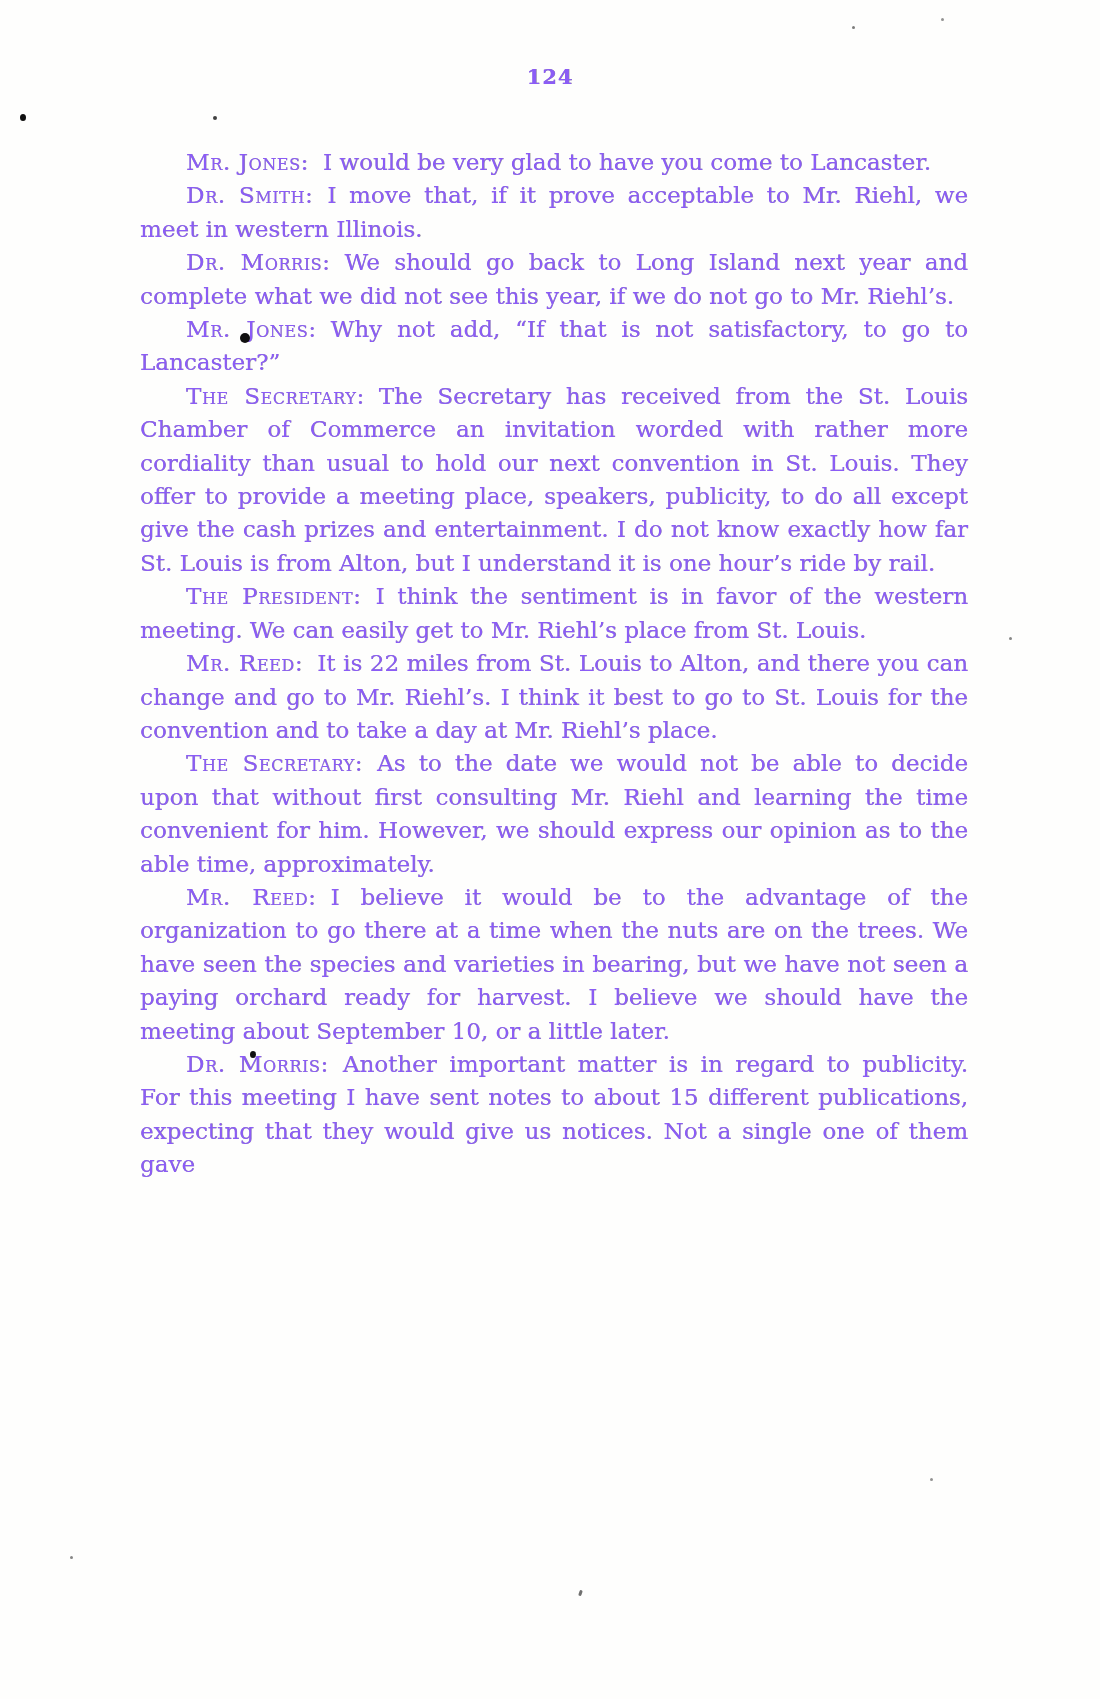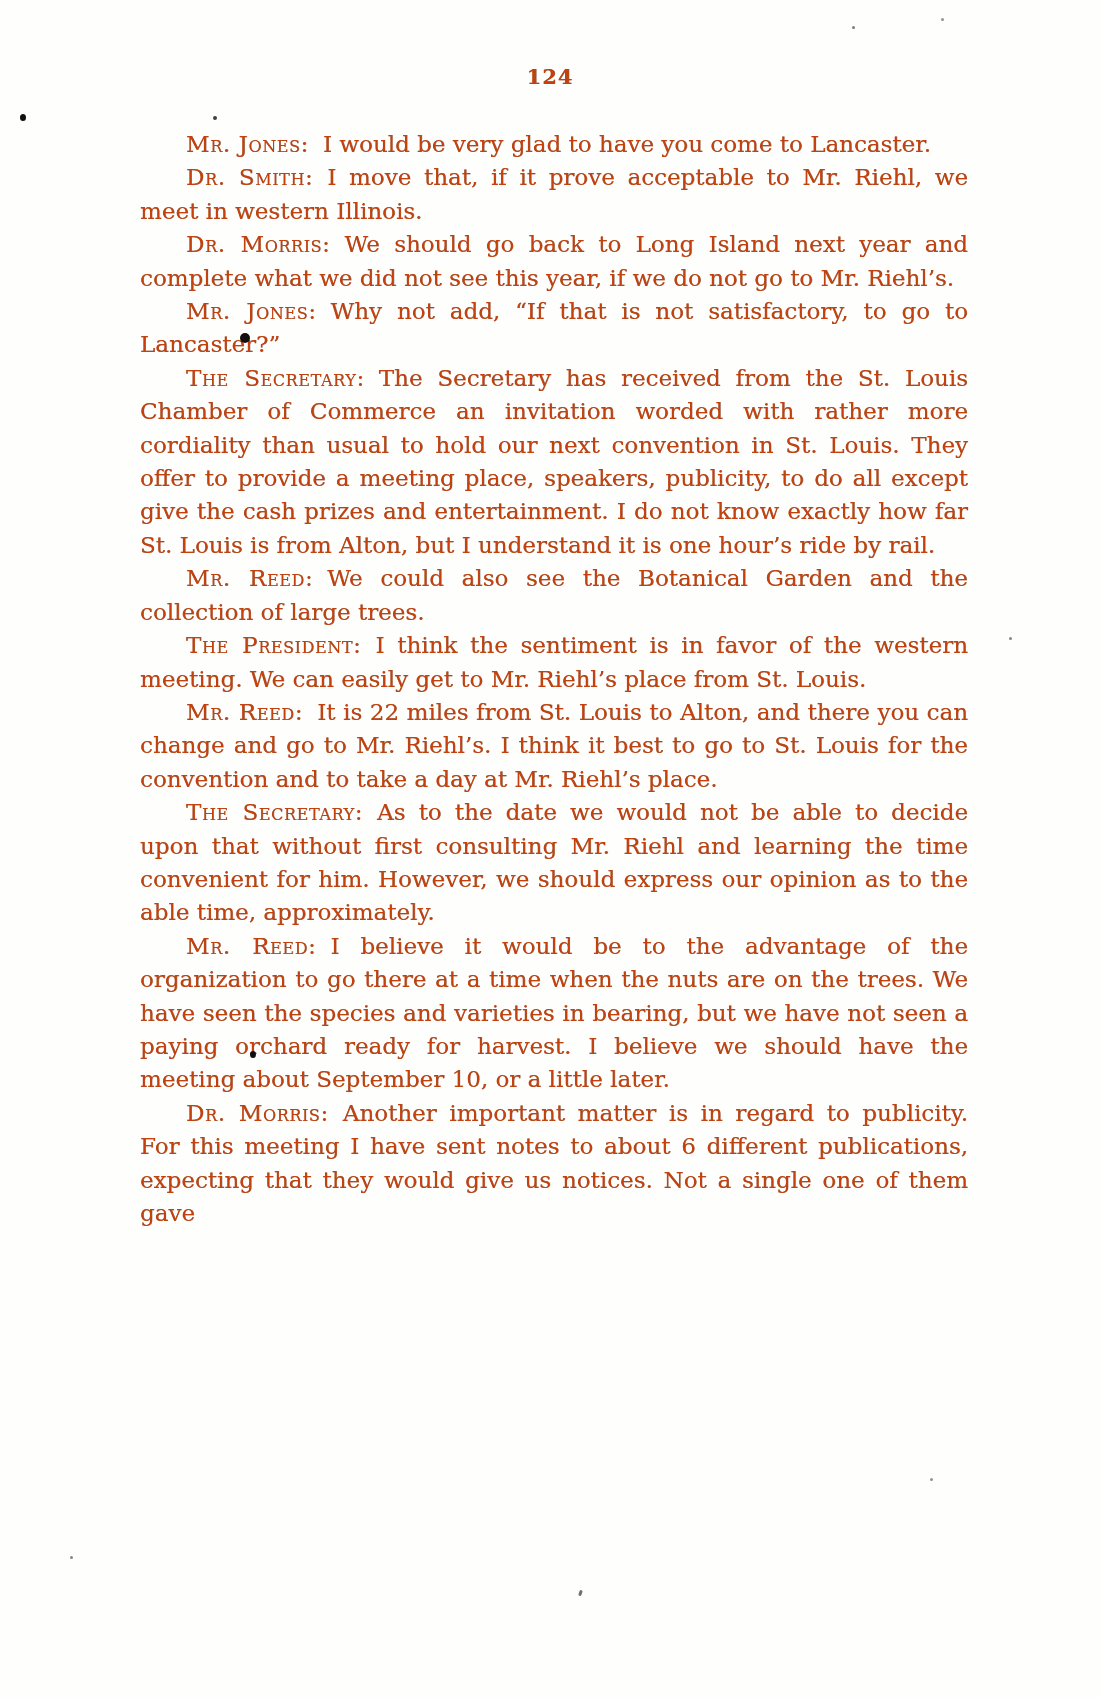--- a/index.html
+++ b/index.html
@@ -7,36 +7,36 @@
     padding: 0;
     background: #ffffff;
   }
   .page {
     position: relative;
     width: 1100px;
     height: 1699px;
     background: #fefefdff;
     overflow: hidden;
     font-family: "DejaVu Serif", "Liberation Serif", serif;
-    color: #c2410c;
+    color: #8b5cf6;
   }
   .page-number {
     position: absolute;
     top: 64px;
     left: 0;
     width: 1100px;
     text-align: center;
     font-size: 21px;
     font-weight: 700;
     letter-spacing: 1px;
     text-shadow: 0.4px 0.4px 0 rgba(0,0,0,0.45);
   }
   .text-block {
     position: absolute;
-    top: 128px;
+    top: 146px;
     left: 140px;
     width: 828px;
     font-size: 23px;
     line-height: 33.4px;
     text-align: justify;
     text-shadow: 0.35px 0.35px 0 rgba(0,0,0,0.4);
   }
   .para {
     margin: 0;
     text-indent: 46px;
@@ -84,36 +84,33 @@
     <p class="para">
       <span class="speaker">Dr. Morris:</span><span class="speech">We should go back to Long Island next year and complete what we did not see this year, if we do not go to Mr. Riehl’s.</span>
     </p>
     <p class="para">
       <span class="speaker">Mr. Jones:</span><span class="speech">Why not add, “If that is not satisfactory, to go to Lancaster?”</span>
     </p>
     <p class="para">
       <span class="speaker">The Secretary:</span><span class="speech">The Secretary has received from the St. Louis Chamber of Commerce an invitation worded with rather more cordiality than usual to hold our next convention in St. Louis.  They offer to provide a meeting place, speakers, publicity, to do all except give the cash prizes and entertainment.  I do not know exactly how far St. Louis is from Alton, but I understand it is one hour’s ride by rail.</span>
     </p>
     <p class="para">
-      <span class="speaker">Mr. Reed:</span><span class="speech">We could also see the Botanical Garden and the collection of large trees.</span>
-    </p>
-    <p class="para">
       <span class="speaker">The President:</span><span class="speech">I think the sentiment is in favor of the western meeting.  We can easily get to Mr. Riehl’s place from St. Louis.</span>
     </p>
     <p class="para">
       <span class="speaker">Mr. Reed:</span><span class="speech">It is 22 miles from St. Louis to Alton, and there you can change and go to Mr. Riehl’s.  I think it best to go to St. Louis for the convention and to take a day at Mr. Riehl’s place.</span>
     </p>
     <p class="para">
       <span class="speaker">The Secretary:</span><span class="speech">As to the date we would not be able to decide upon that without first consulting Mr. Riehl and learning the time convenient for him.  However, we should express our opinion as to the able time, approximately.</span>
     </p>
     <p class="para">
       <span class="speaker">Mr. Reed:</span><span class="speech">I believe it would be to the advantage of the organization to go there at a time when the nuts are on the trees.  We have seen the species and varieties in bearing, but we have not seen a paying orchard ready for harvest.  I believe we should have the meeting about September 10, or a little later.</span>
     </p>
     <p class="para">
-      <span class="speaker">Dr. Morris:</span><span class="speech">Another important matter is in regard to publicity. For this meeting I have sent notes to about 6 different publications, expecting that they would give us notices.  Not a single one of them gave</span>
+      <span class="speaker">Dr. Morris:</span><span class="speech">Another important matter is in regard to publicity. For this meeting I have sent notes to about 15 different publications, expecting that they would give us notices.  Not a single one of them gave</span>
     </p>
   </div>
 
   <div class="speck sp-margin-left"></div>
   <div class="speck sp-under-jones"></div>
   <div class="speck sp-ink-blot"></div>
   <div class="speck sp-under-without"></div>
   <div class="speck sp-top-right-1"></div>
   <div class="speck sp-top-right-2"></div>
   <div class="speck sp-right-mid"></div>

